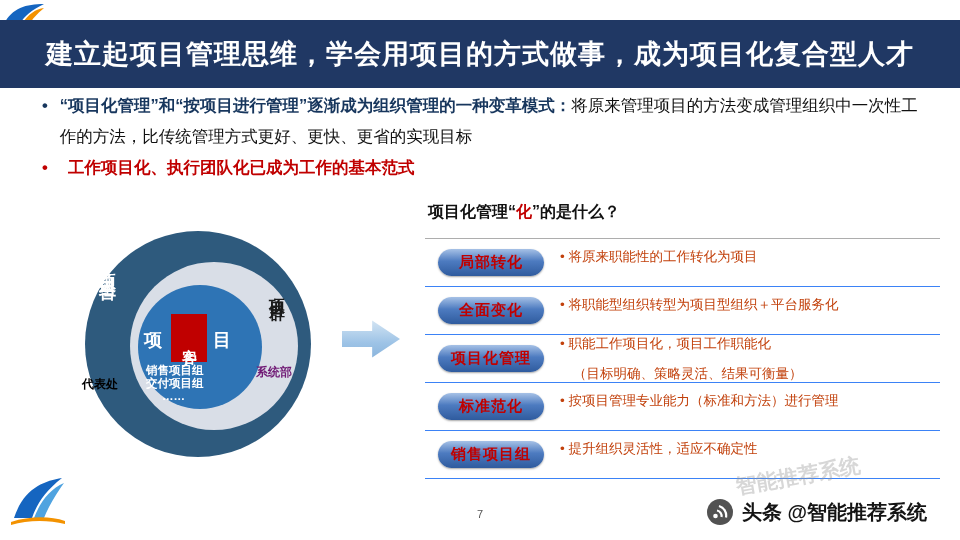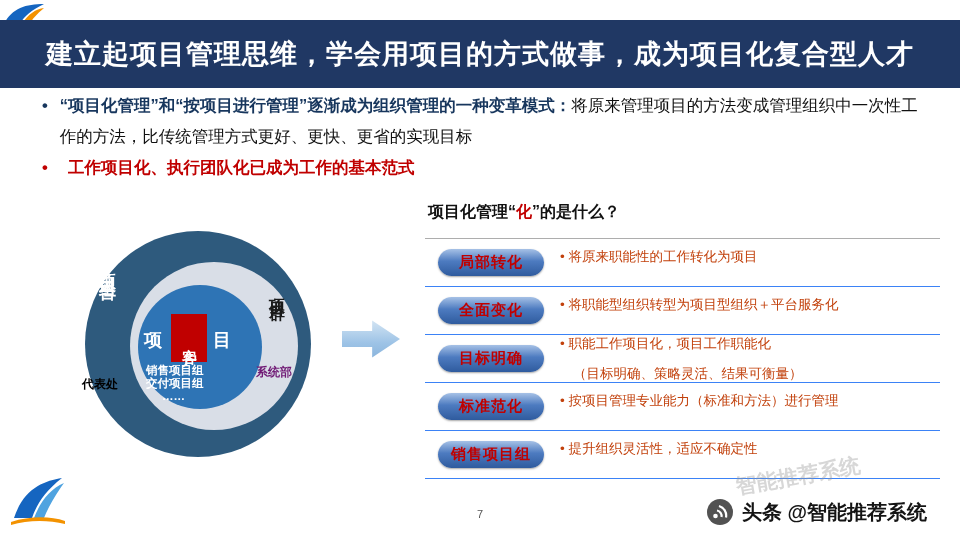--- a/index.html
+++ b/index.html
@@ -133,21 +133,21 @@
       </div>
     </div>
     <div class="row">
       <div class="pill">全面变化</div>
       <div class="desc">
         <div>• 将职能型组织转型为项目型组织＋平台服务化</div>
         <div class="line2"></div>
       </div>
     </div>
     <div class="row">
-      <div class="pill">目标明确</div>
+      <div class="pill">项目化管理</div>
       <div class="desc">
         <div>• 职能工作项目化，项目工作职能化</div>
         <div class="line2">（目标明确、策略灵活、结果可衡量）</div>
       </div>
     </div>
     <div class="row">
       <div class="pill">标准范化</div>
       <div class="desc">
         <div>• 按项目管理专业能力（标准和方法）进行管理</div>
         <div class="line2"></div>

